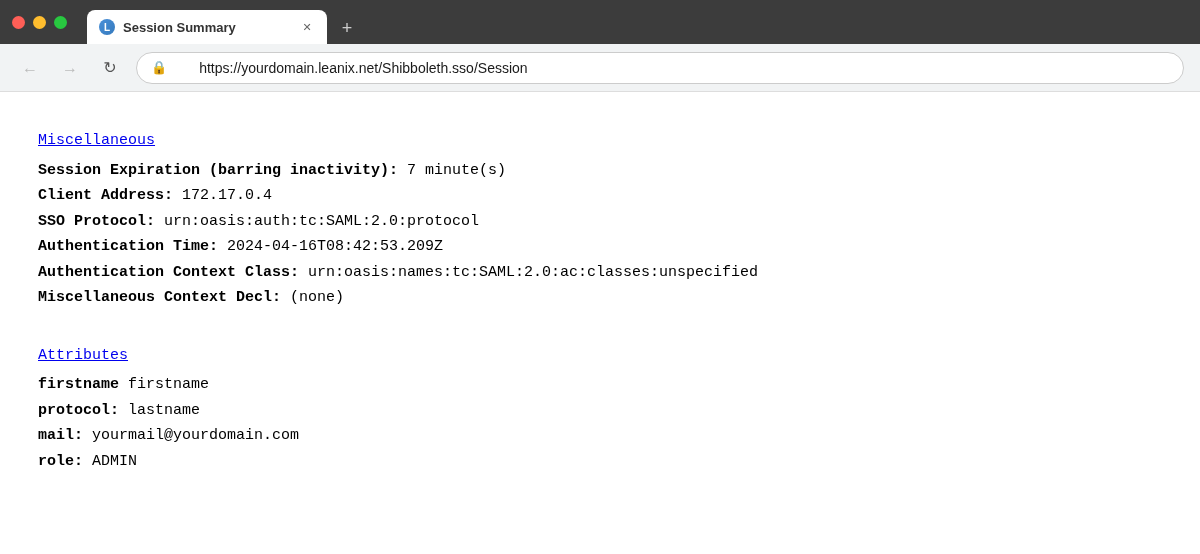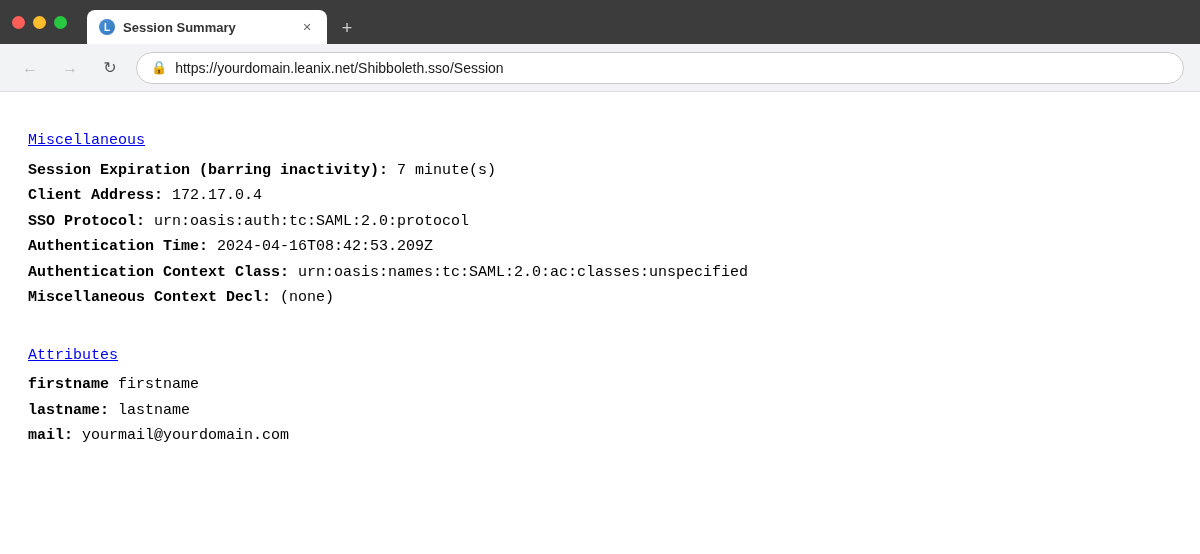--- a/index.html
+++ b/index.html
@@ -146,25 +146,26 @@
     }
 
     .lock-icon {
       color: #555;
       font-size: 13px;
     }
 
     .url-text {
       font-size: 14px;
       color: #1a1a1a;
+      margin-left: 24px;
     }
 
     
     .page-content {
-      padding: 20px 28px;
+      padding: 20px 38px;
       font-family: 'Courier New', Courier, monospace;
       font-size: 15px;
       line-height: 1.7;
       color: #000;
       background: #fff;
       height: calc(554px - 44px - 48px);
       overflow-y: auto;
     }
 
     .section-link {
@@ -263,22 +264,25 @@
 
   <div class="section-heading" style="margin-top: 32px;">
     <a class="section-link">Attributes</a>
   </div>
 
   <span class="field-line">
     <span class="field-label">firstname</span><span class="field-value"> firstname</span>
   </span>
 
   <span class="field-line">
-    <span class="field-label">lastname:</span><span class="field-value"> lastname</span>
+    <span class="field-label">protocol:</span><span class="field-value"> lastname</span>
   </span>
 
   <span class="field-line">
     <span class="field-label">mail:</span><span class="field-value"> yourmail@yourdomain.com</span>
   </span>
 
+  <span class="field-line">
+    <span class="field-label">role:</span><span class="field-value"> ADMIN</span>
+  </span>
 
 
 </div>
 
 </body></html>

